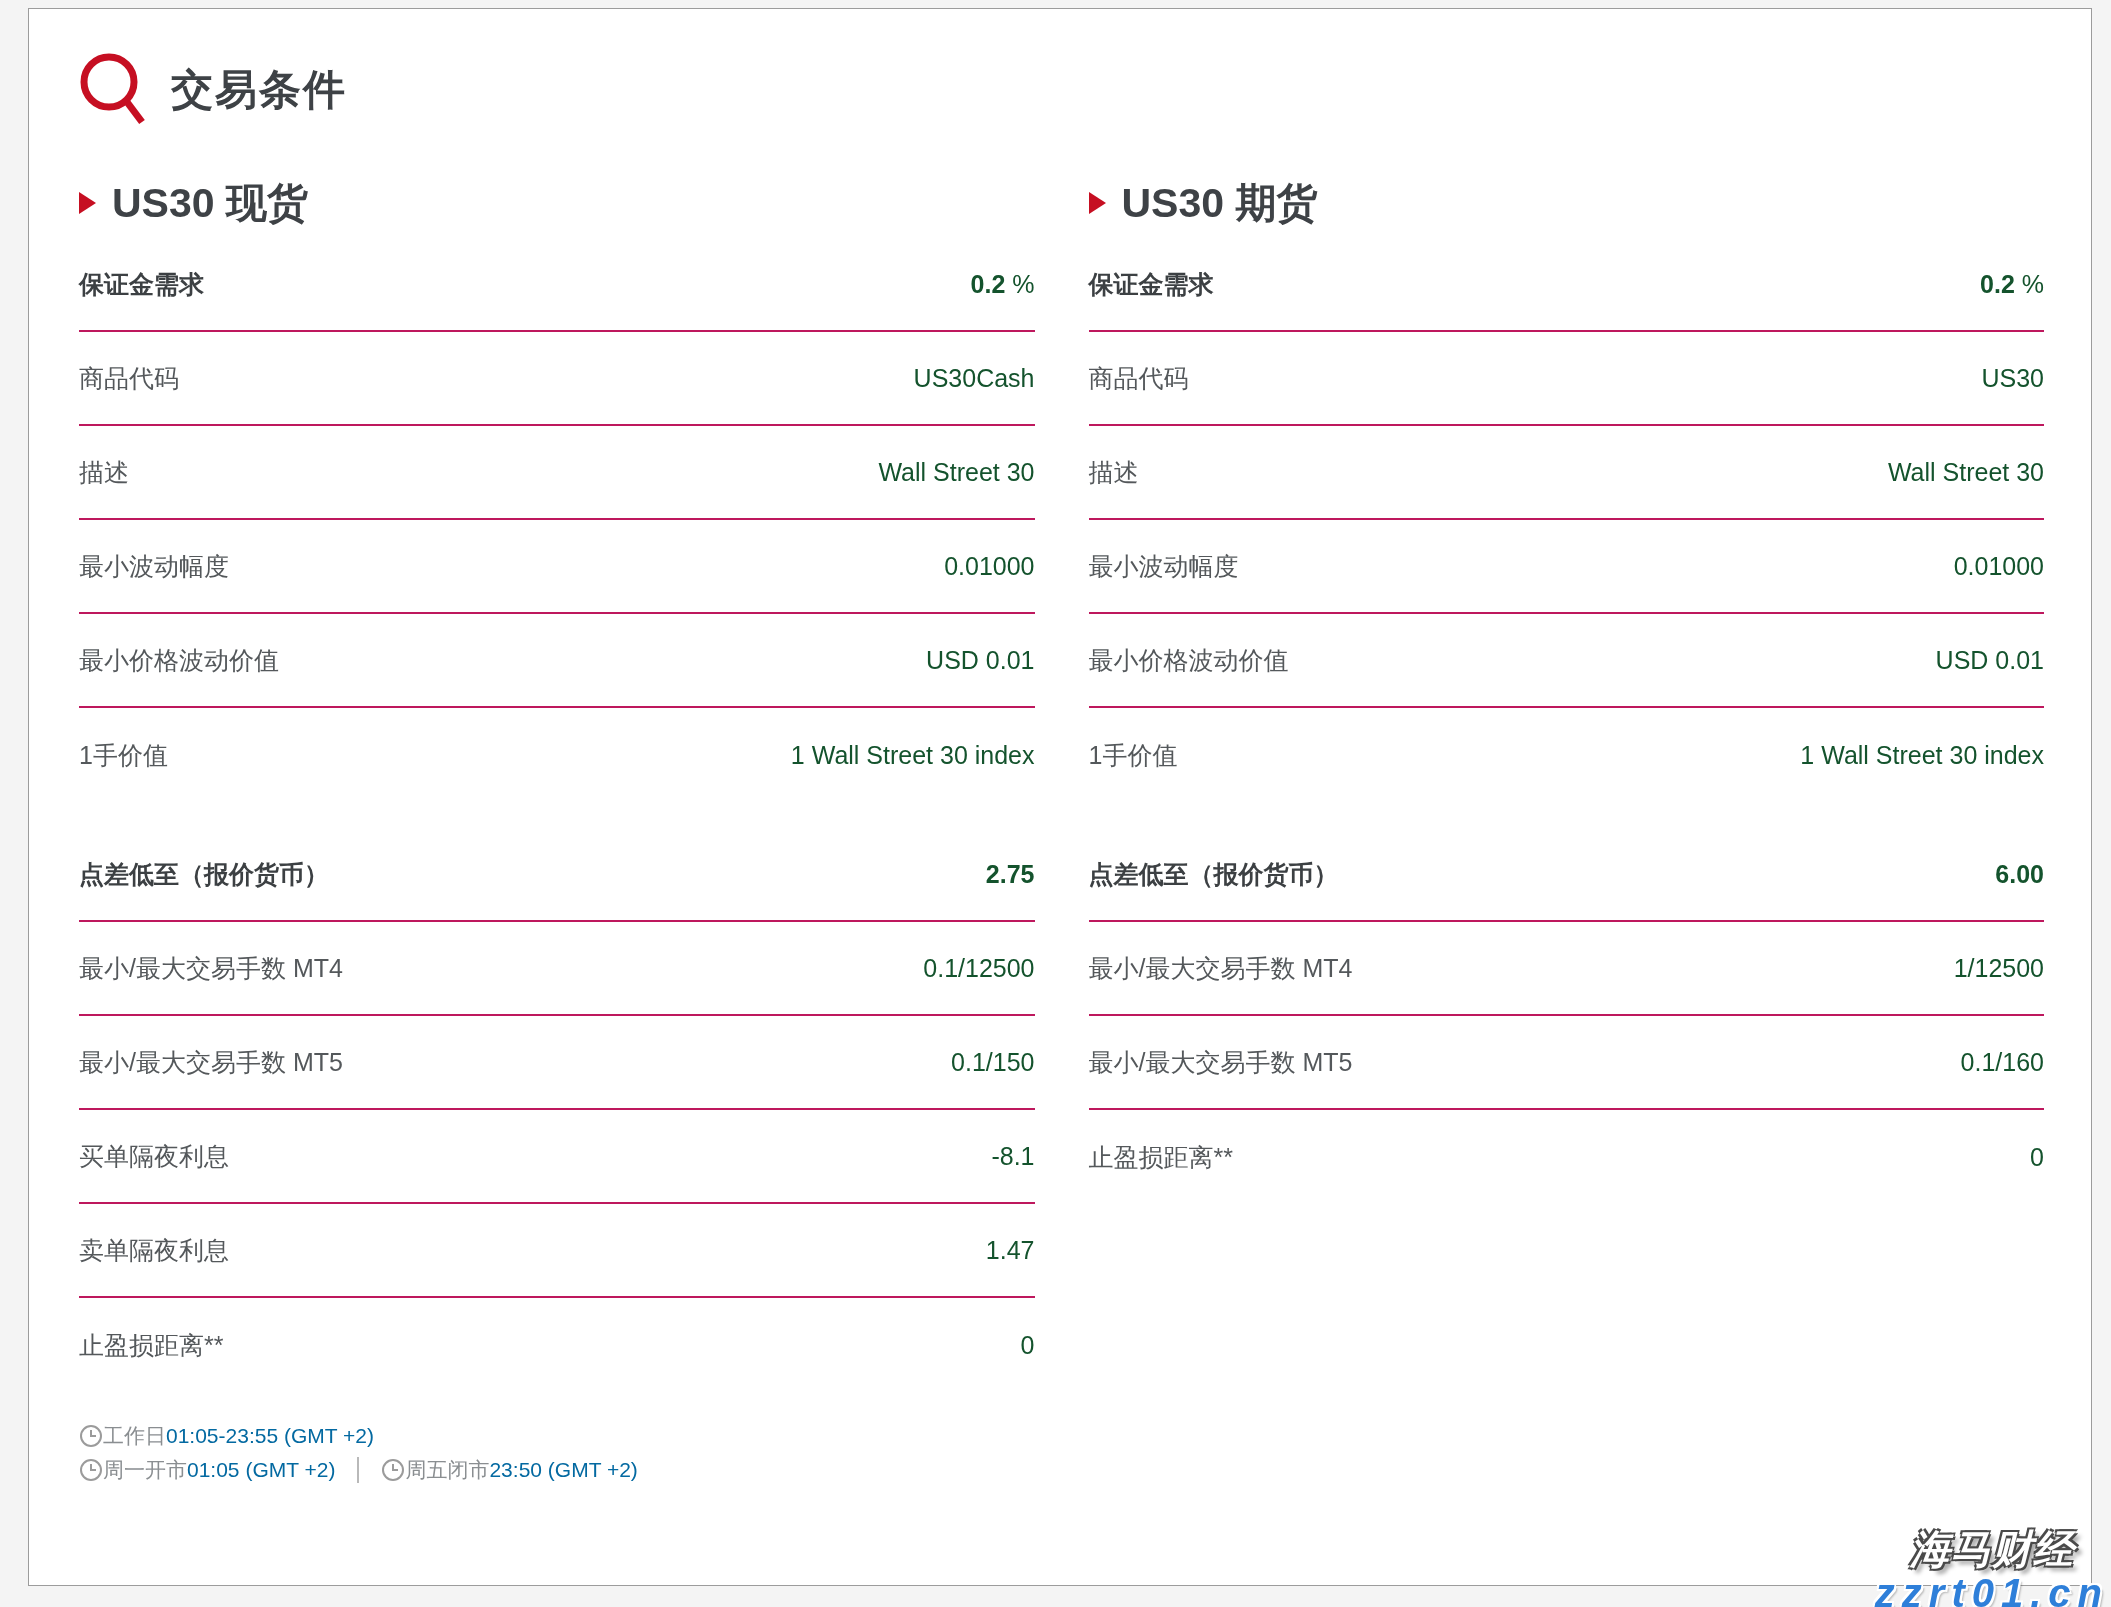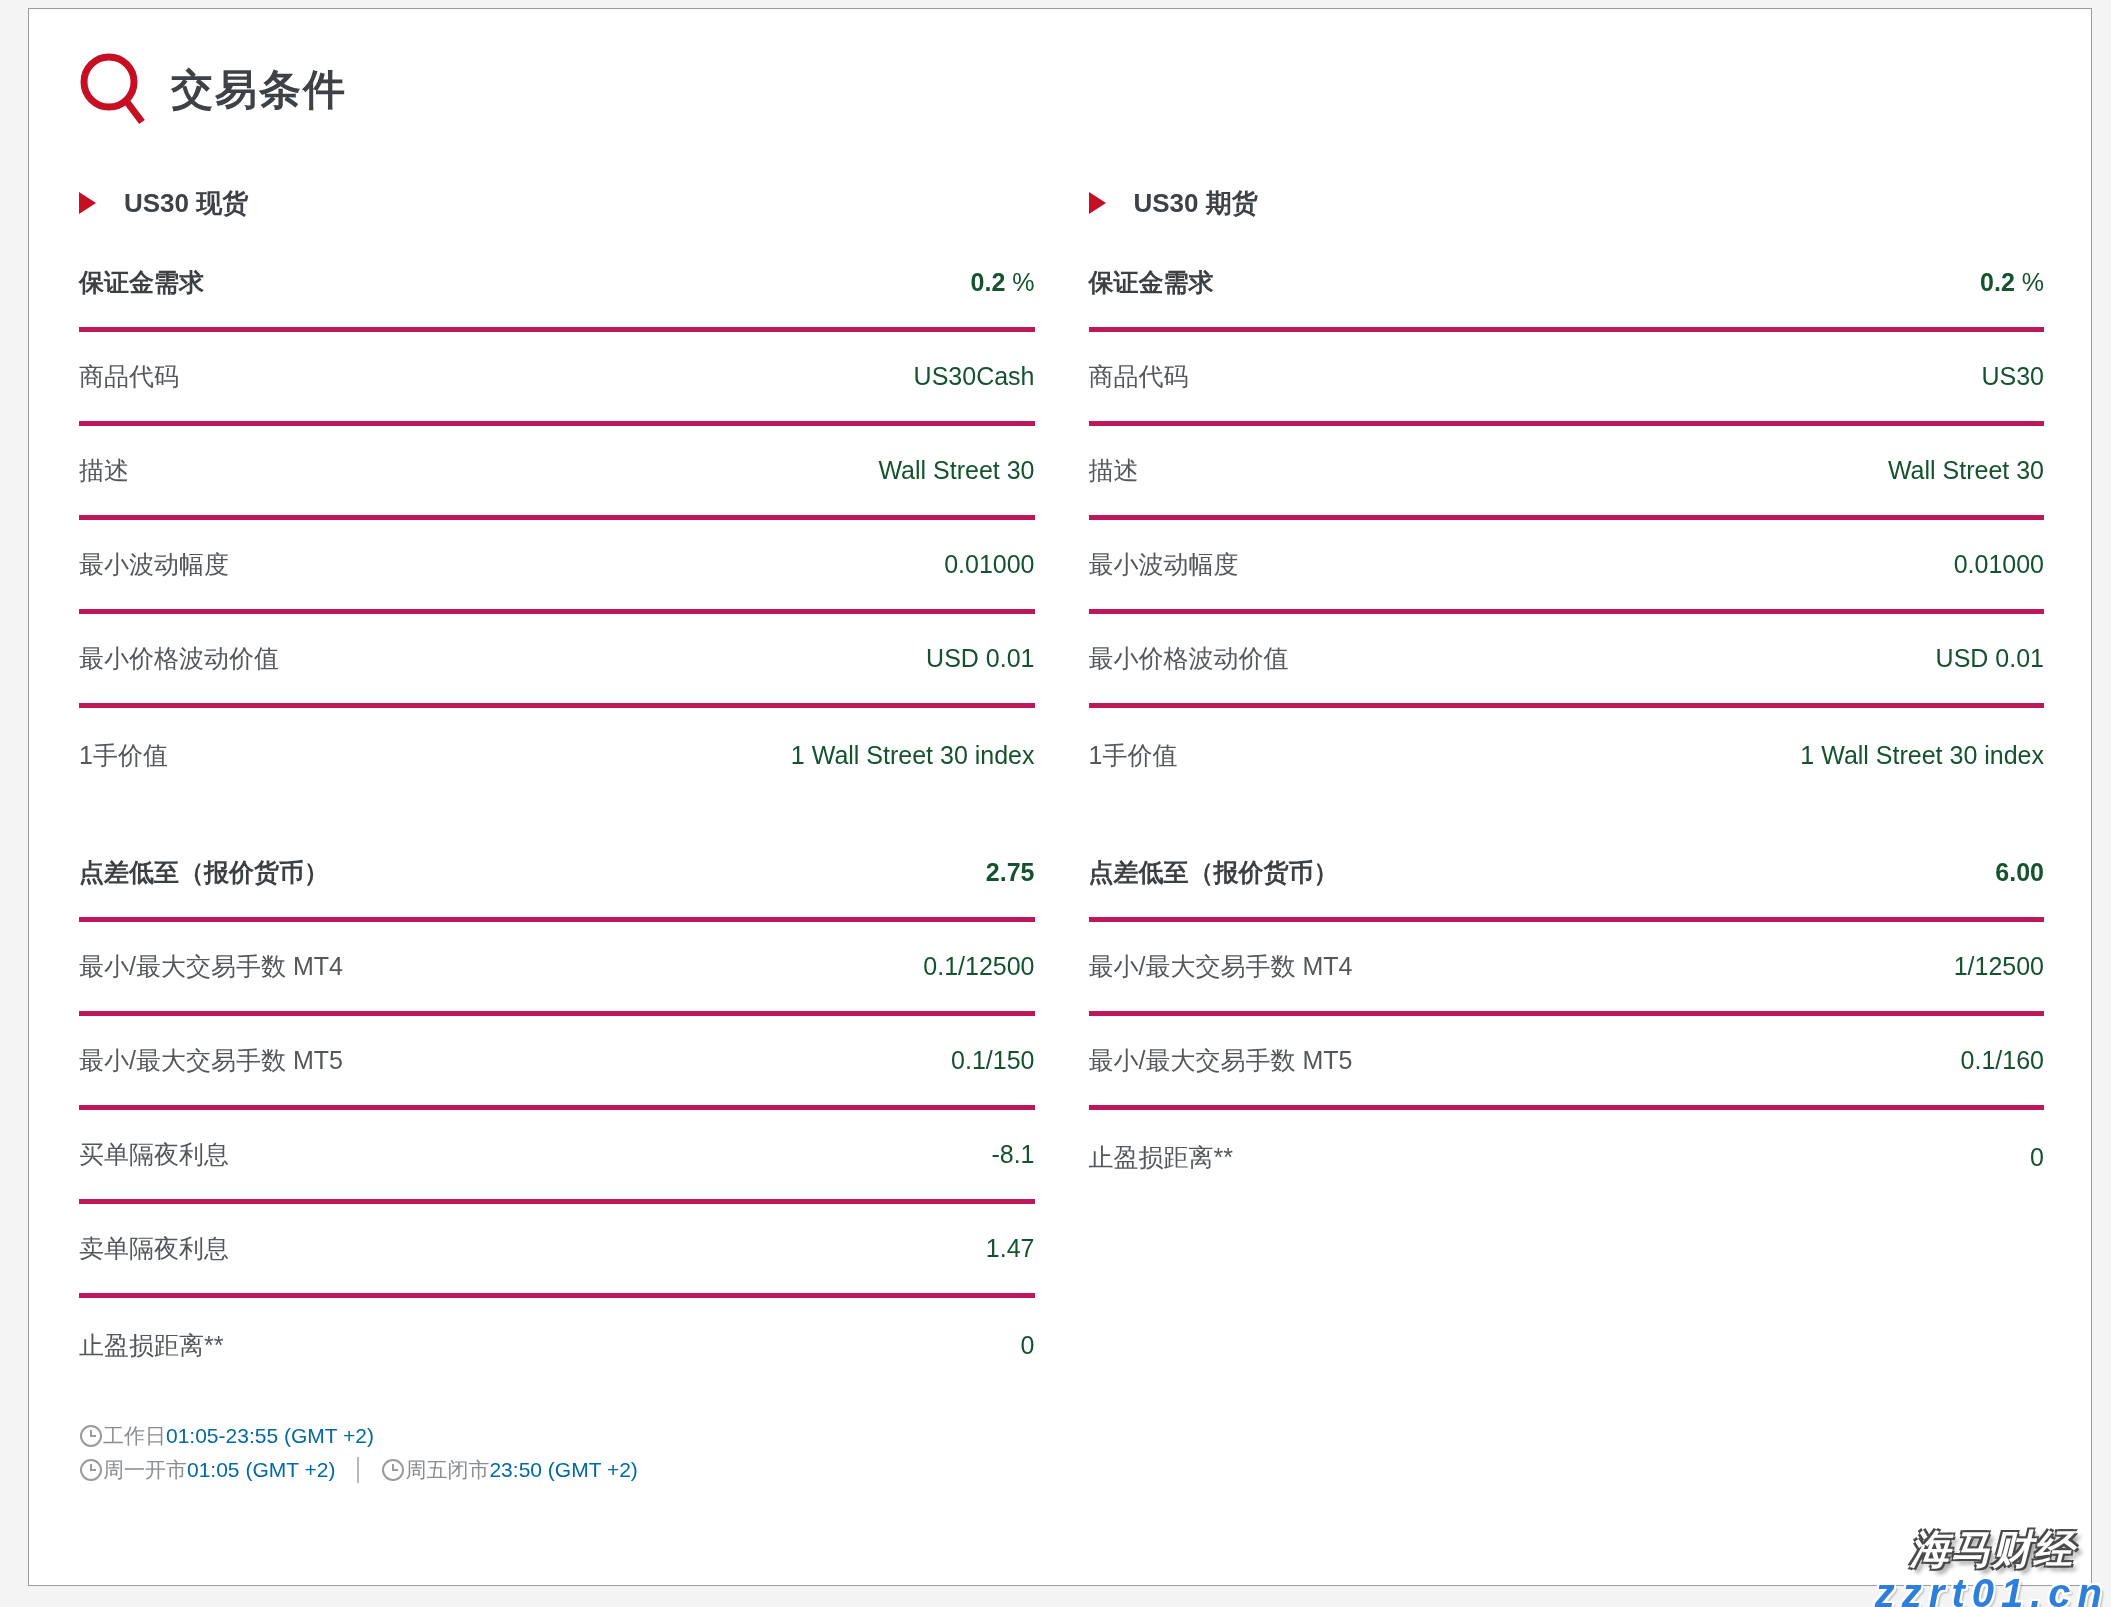--- a/index.html
+++ b/index.html
@@ -19,35 +19,35 @@
   }
   
   .card-header { display:flex; align-items:center; gap:26px; height:74px; }
   .card-header svg { display:block; }
   .page-title { font-size:42px; font-weight:700; color:#3e4246; letter-spacing:2px; }
 
   
   .columns { display:flex; gap:54px; margin-top:56px; }
   .col { flex:1 1 0; min-width:0; }
   .col-header {
-    display:flex; align-items:center; gap:28px;
-    font-size:26px; font-weight:700; color:#3e4246;
+    display:flex; align-items:center; gap:16px;
+    font-size:41px; font-weight:700; color:#3e4246;
     height:40px; cursor:pointer;
   }
   .tri {
     width:0; height:0; display:inline-block;
     border-left:17px solid #c60f22;
     border-top:11px solid transparent;
     border-bottom:11px solid transparent;
   }
   .rows { margin-top:15px; }
   .row {
     height:94px;
     display:flex; align-items:center; justify-content:space-between;
-    border-bottom:5px solid #be185d;
+    border-bottom:2px solid #be185d;
     font-size:25px;
   }
   .row .lbl { color:#54585b; }
   .row .val { color:#14532d; text-align:right; white-space:nowrap; }
   .row.emph .lbl { color:#3c4043; font-weight:700; }
   .row.emph .val { font-weight:700; }
   .row .suffix { font-weight:400; }
   .row.noline { border-bottom:none; }
   .row.gap { margin-top:26px;gap:44px; }
 

